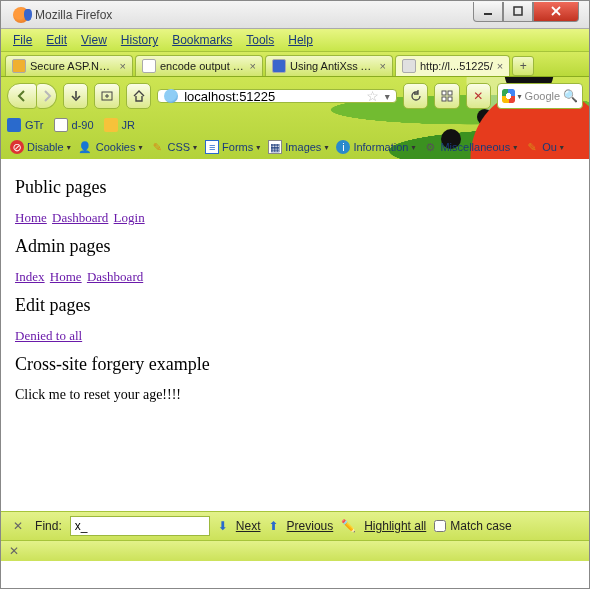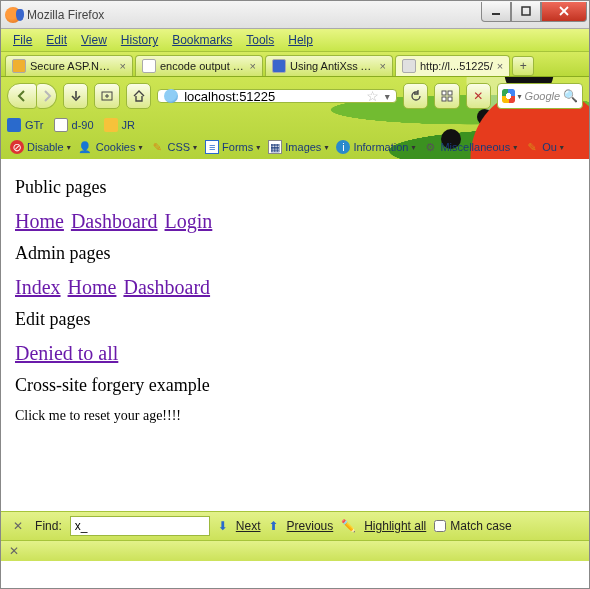--- a/index.html
+++ b/index.html
@@ -12,21 +12,21 @@
     border: 1px solid #888;
     overflow: hidden;
     position: relative;
   }
   
   .titlebar {
     height: 28px;
     background: linear-gradient(#f5f5f5, #e0e0e0);
     display: flex;
     align-items: center;
-    padding: 0 4px;
+    padding: 0 12px;
     border-bottom: 1px solid #aaa;
   }
   .titlebar .app-icon {
     width: 16px; height: 16px; margin-right: 6px;
     background: radial-gradient(circle at 40% 40%, #ff9a3c 40%, #d86a1a 100%);
     border-radius: 50%;
     position: relative;
   }
   .titlebar .app-icon::after {
     content: ""; position: absolute; right: -3px; top: 2px;
@@ -132,21 +132,21 @@
   .urlgroup input { border:none; outline:none; flex:1; font-size:13px; background:transparent; }
   .urlgroup .star { color:#bdbdbd; font-size:14px; }
   .urlgroup .drop { color:#666; font-size:10px; }
   .searchgroup { width:86px; display:flex; align-items:center; background:#fff; border:1px solid #9cb83c; border-radius:4px; height:26px; padding:0 4px; gap:3px;}
   .searchgroup .g {
     width:14px;height:14px;border-radius:2px;background:#fff;
     display:flex;align-items:center;justify-content:center;font-weight:bold;font-size:10px;
     background: conic-gradient(#4285f4 0 25%, #ea4335 0 50%, #fbbc05 0 75%, #34a853 0);
     -webkit-mask: radial-gradient(circle, transparent 3px, #000 3px);
   }
-  .searchgroup .ph { color:#888; font-style:italic; font-size:11px; flex:1;}
+  .searchgroup .ph { color:#888; font-size:11px; flex:1;}
   .searchgroup .mag { color:#5a8a2a; }
 
   
   .bmbar { padding: 3px 6px; display:flex; gap:10px; align-items:center; position:relative; z-index:2;}
   .bmbar .bm { display:flex; align-items:center; gap:4px; color:#1a3a7a; font-size:11px; }
   .bm .ico { width:14px; height:14px; border-radius:2px; }
 
   
   .devbar { padding: 3px 6px; display:flex; gap:2px; align-items:center; position:relative; z-index:2; flex-wrap:nowrap; overflow:hidden;}
   .devbar .dv { display:flex; align-items:center; gap:3px; color:#1a3a7a; font-size:11px; padding:2px 3px;}
@@ -155,21 +155,21 @@
 
   
   .content {
     padding: 10px 14px;
     height: 352px;
     overflow: auto;
     background:#fff;
     font-family: "Times New Roman", serif;
   }
   .content h2 { font-size: 18px; font-weight: normal; margin: 8px 0 12px; color:#000; }
-  .content .links { margin-bottom: 10px; font-size: 20px; }
+  .content .links { margin-bottom: 10px; font-size: 13px; }
   .content .links a { color: #6a1aaa; text-decoration: underline; margin-right: 2px; }
   .content p { font-size: 14px; color:#000; margin: 6px 0; }
 
   
   .findbar {
     background: linear-gradient(#e3f28a, #cce25a);
     border-top: 1px solid #a6c43a;
     padding: 4px 8px;
     display:flex; align-items:center; gap:8px;
     font-size: 12px; color:#222;

